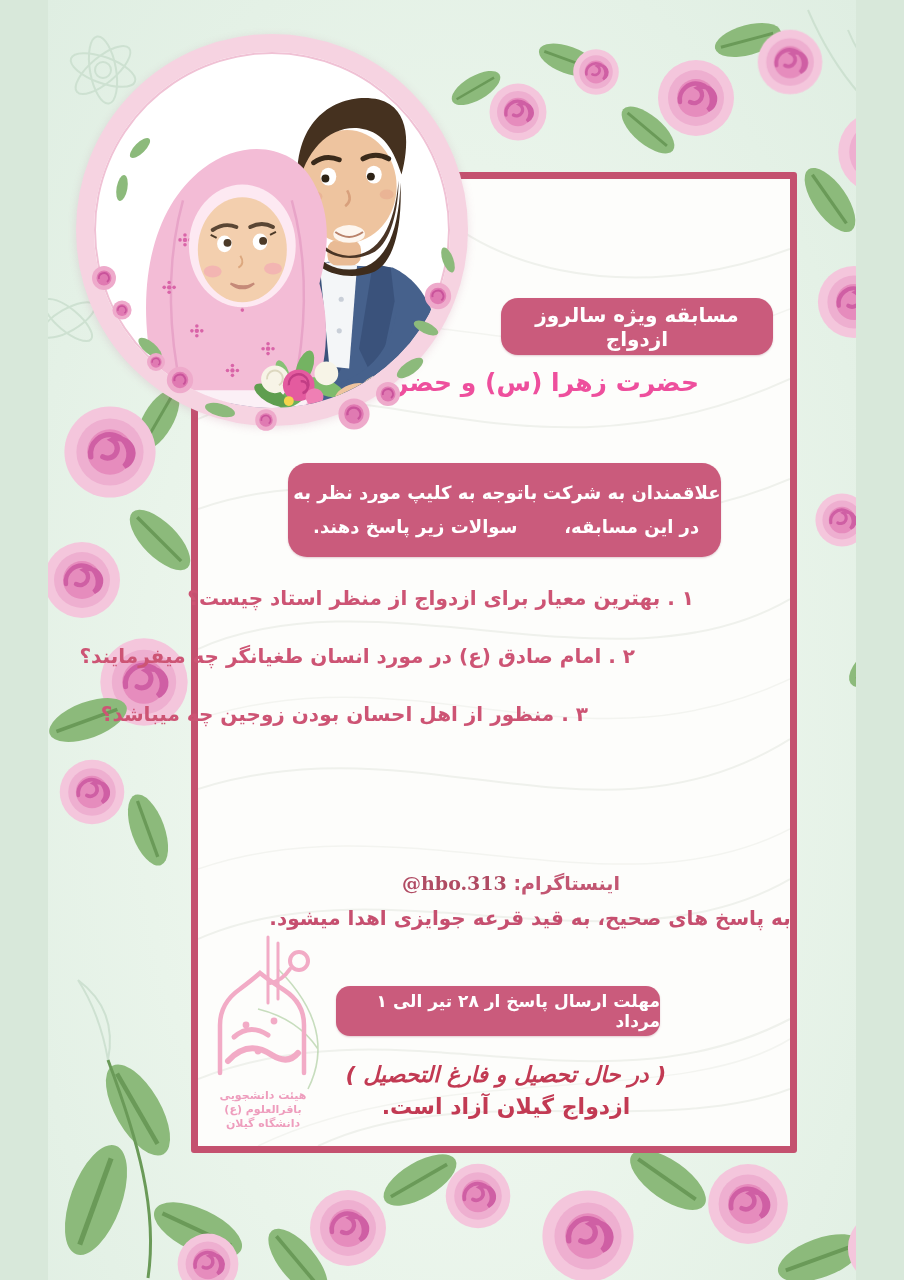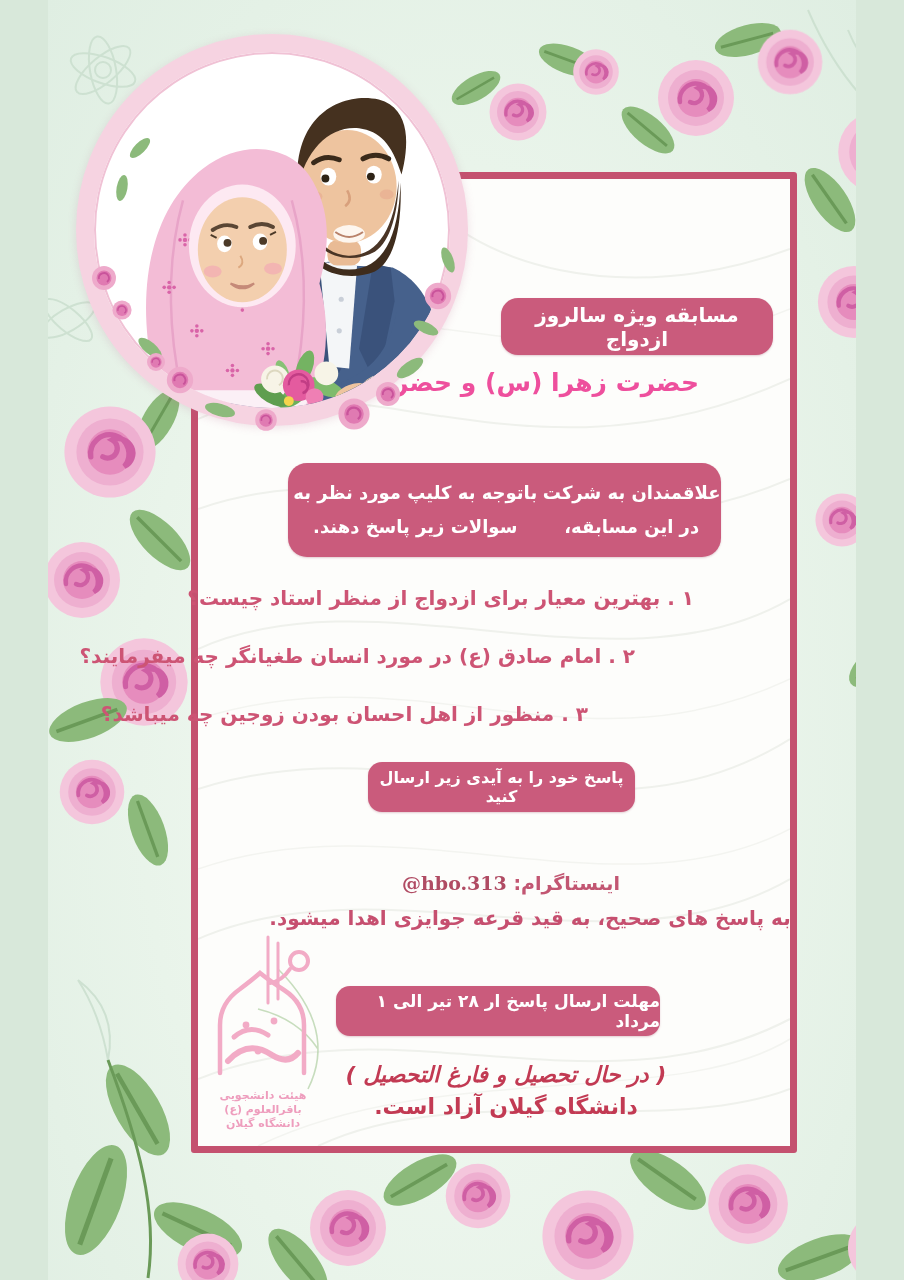--- a/index.html
+++ b/index.html
@@ -338,38 +338,35 @@
 
   <div class="pill intro-box z2">
     <span>علاقمندان به شرکت در این مسابقه،</span>
     <span>باتوجه به کلیپ مورد نظر به سوالات زیر پاسخ دهند.</span>
   </div>
 
   <div class="question q1 z2">۱ . بهترین معیار برای ازدواج از منظر استاد چیست؟</div>
   <div class="question q2 z2">۲ . امام صادق (ع) در مورد انسان طغیانگر چه میفرمایند؟</div>
   <div class="question q3 z2">۳ . منظور از اهل احسان بودن زوجین چه میباشد؟</div>
 
-  <div class="pill send-btn z2">
-    <span>پاسخ خود را به آیدی زیر ارسال کنید</span>
-  </div>
 
   <div class="contact ig z2">
     <span>اینستاگرام:</span>
     <span> </span>
     <span class="handle" dir="ltr">@hbo.313</span>
   </div>
 
   <div class="prize z2">به پاسخ های صحیح، به قید قرعه جوایزی اهدا میشود.</div>
 
   <div class="pill deadline-btn z2">
     <span>مهلت ارسال پاسخ ار ۲۸ تیر الی ۱ مرداد</span>
   </div>
 
   <div class="footer-line f2 z2">( در حال تحصیل و فارغ التحصیل )</div>
-  <div class="footer-line f3 z2">دانشگاه گیلان آزاد است.</div>
+  <div class="footer-line f3 z2">ازدواج گیلان آزاد است.</div>
 
   <div class="logo">
     <svg width="130" height="156" viewBox="0 0 130 156">
       <g stroke="#f2abc6" fill="none" stroke-linecap="round">
         <line x1="70" y1="4" x2="70" y2="70" stroke-width="3"></line>
         <line x1="80" y1="10" x2="80" y2="66" stroke-width="3"></line>
         <path d="M22 140 L22 92 Q22 70 42 56 Q54 47 62 40 Q72 48 86 57 Q106 70 106 92 L106 140" stroke-width="4.5"></path>
         <path d="M30 128 q20 -22 44 -6 q16 10 26 -2" stroke-width="6"></path>
         <path d="M36 104 q16 -14 34 -2" stroke-width="5"></path>
         <circle cx="101" cy="28" r="9" stroke-width="4"></circle>

